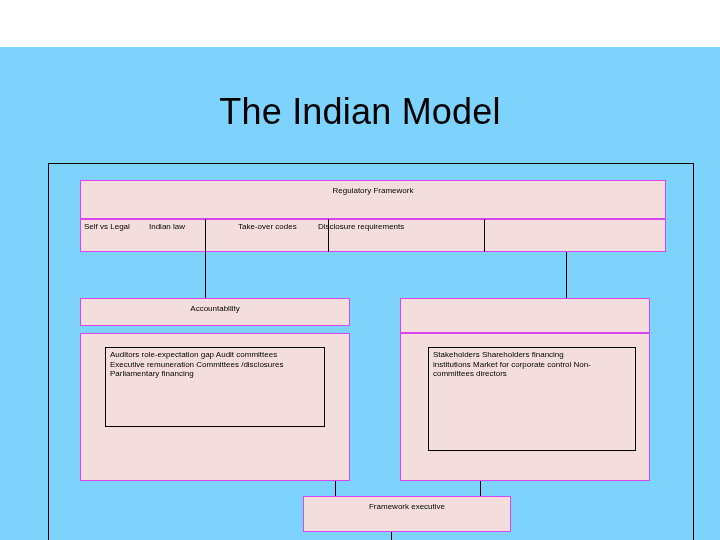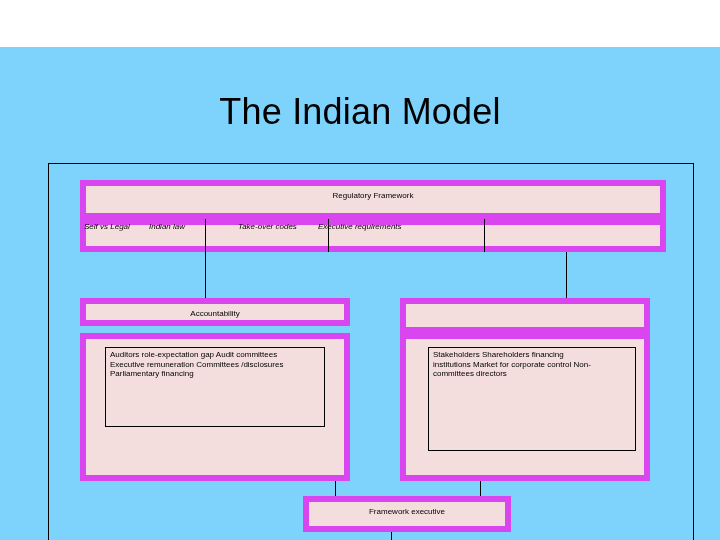--- a/index.html
+++ b/index.html
@@ -35,21 +35,21 @@
     width: 646px;
     height: 424px;
     border: 1px solid #000000;
     border-right: 1px solid #000000;
     border-bottom: none;
     box-sizing: border-box;
   }
   .box {
     position: absolute;
     background: #f4dedd;
-    border: 6px solid #d946ef;
+    border: 1px solid #d946ef;
     box-sizing: border-box;
   }
   .plain {
     position: absolute;
     background: transparent;
     border: 1px solid #000000;
     box-sizing: border-box;
   }
   .ctr-label {
     position: absolute;
@@ -60,21 +60,20 @@
     font-size: 8px;
     color: #000000;
     line-height: 10px;
   }
   .cell-label {
     position: absolute;
     font-size: 8px;
     color: #000000;
     line-height: 10px;
     white-space: nowrap;
-    font-style: italic;
   }
   .txt-block {
     position: absolute;
     font-size: 8px;
     color: #000000;
     line-height: 9.6px;
     white-space: nowrap;
   }
   .vline {
     position: absolute;
@@ -97,21 +96,21 @@
 
   <div class="box" style="left:80px; top:172px; width:586px; height:33px;"></div>
 
   <div class="vline" style="left:205px; top:172px; height:33px;"></div>
   <div class="vline" style="left:328px; top:172px; height:33px;"></div>
   <div class="vline" style="left:484px; top:172px; height:33px;"></div>
 
   <div class="cell-label" style="left:84px; top:175px;">Self vs Legal</div>
   <div class="cell-label" style="left:149px; top:175px;">Indian law</div>
   <div class="cell-label" style="left:238px; top:175px;">Take-over codes</div>
-  <div class="cell-label" style="left:318px; top:175px;">Executive requirements</div>
+  <div class="cell-label" style="left:318px; top:175px;">Disclosure requirements</div>
 
   <div class="vline" style="left:205px; top:205px; height:46px;"></div>
   <div class="vline" style="left:566px; top:205px; height:46px;"></div>
 
   <div class="box" style="left:80px; top:251px; width:270px; height:28px;">
     <div class="ctr-label">Accountability</div>
   </div>
   <div class="box" style="left:80px; top:286px; width:270px; height:148px;"></div>
 
   <div class="plain" style="left:105px; top:300px; width:220px; height:80px;"></div>

